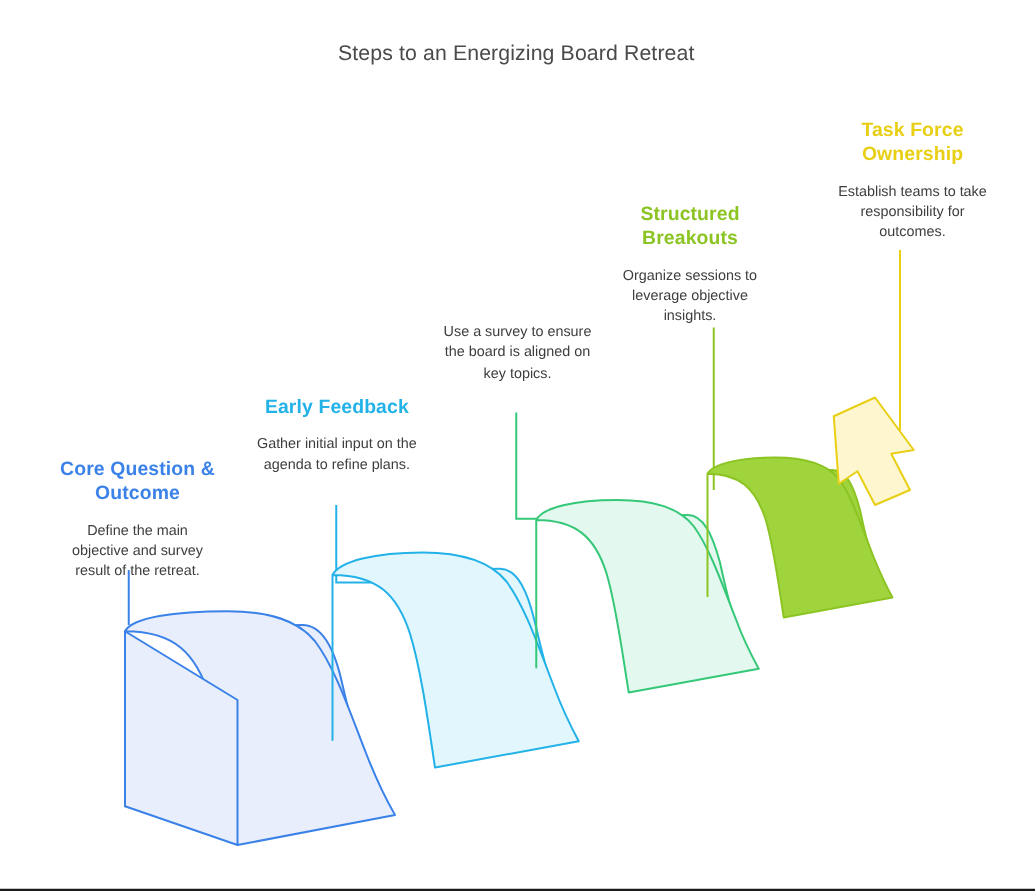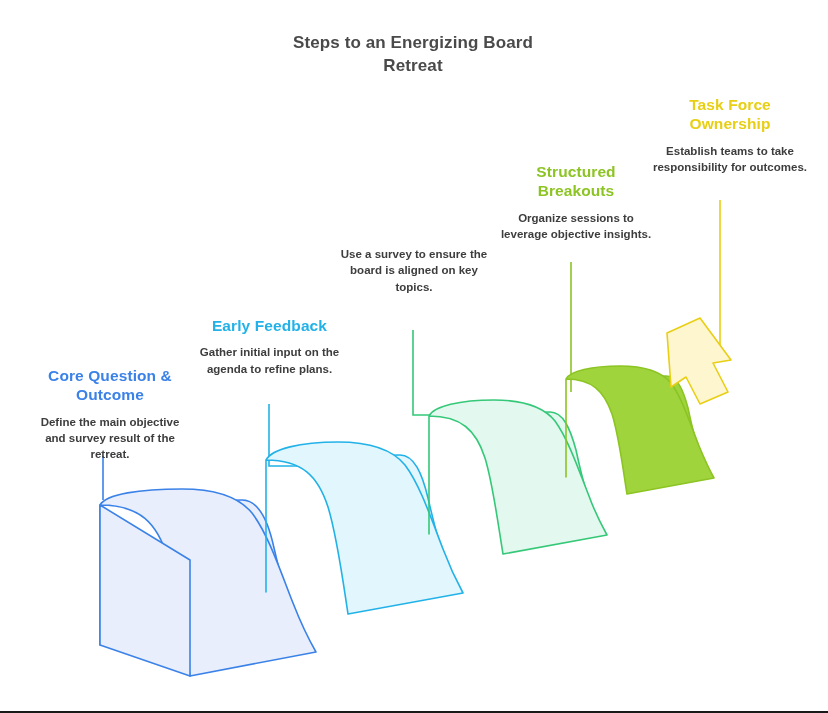--- a/index.html
+++ b/index.html
@@ -25,46 +25,46 @@
   }
   .chart-title {
     position: absolute;
     left: 268px;
     top: 32px;
     width: 290px;
     text-align: center;
     font-size: 17px;
     line-height: 1.33;
     color: #4a4a4a;
-    font-weight: 700;
+    font-weight: 400;
     letter-spacing: .1px;
   }
   .step-label {
     position: absolute;
     text-align: center;
   }
   .step-title {
     font-size: 15.5px;
     font-weight: bold;
     line-height: 1.25;
     margin: 0 0 9px 0;
     letter-spacing: .1px;
   }
   .step-desc {
     font-size: 11.5px;
     line-height: 1.42;
     color: #3d3d3d;
-    margin: 0;
-    font-weight: 700;
+    margin: 12px;
+    font-weight: 400;
   }
   
   #label-0 { left: 36px;  top: 366px; width: 148px; }
   #label-1 { left: 192px; top: 316px; width: 155px; }
   #label-2 { left: 334px; top: 246px; width: 160px; }
-  #label-3 { left: 500px; top: 162px; width: 152px; }
+  #label-3 { left: 476px; top: 162px; width: 152px; }
   #label-4 { left: 650px; top: 95px;  width: 160px; }
 </style>
 </head>
 <body>
 
 <svg id="canvas" viewBox="0 0 828 713" xmlns="http://www.w3.org/2000/svg">
 
   <path d="M 103 456 L 103 500" fill="none" stroke="#3b82e8" stroke-width="1.6"></path>
 
   <path d="M 269 404 L 269 466 L 330 466" fill="none" stroke="#22b2e8" stroke-width="1.6"></path>

